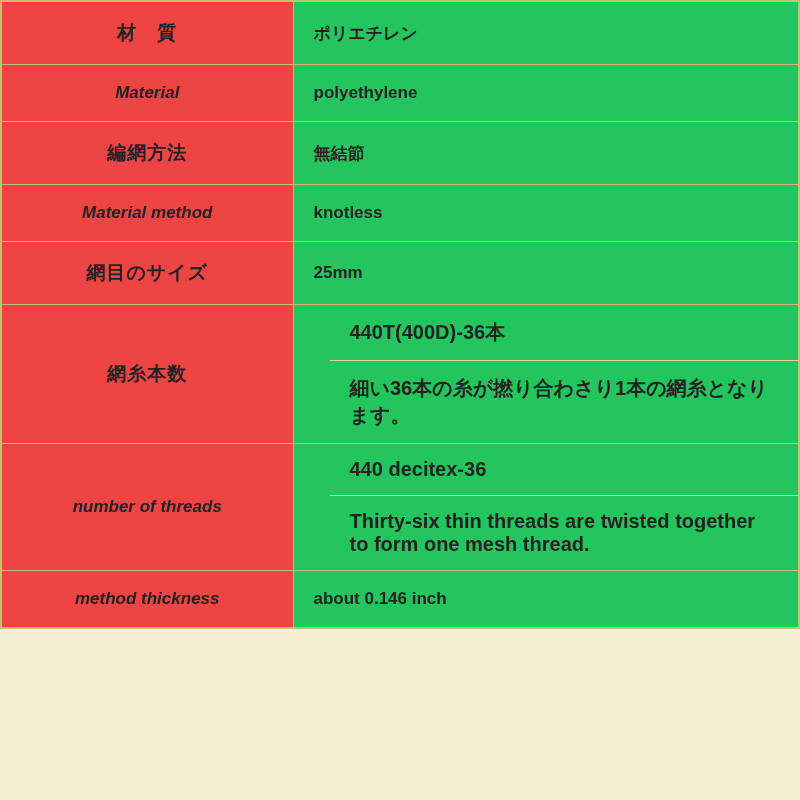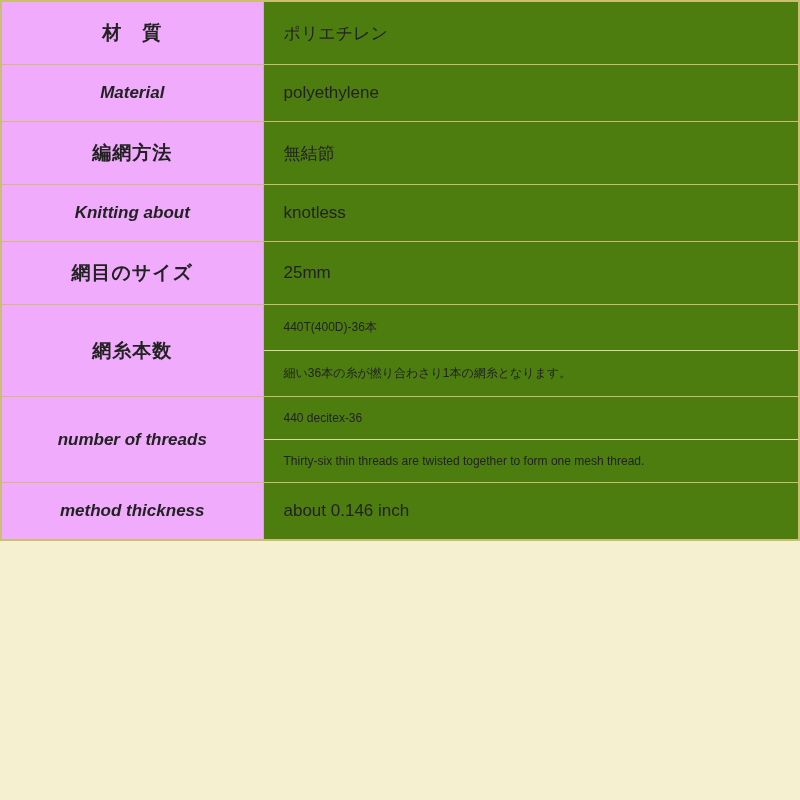--- a/index.html
+++ b/index.html
@@ -29,58 +29,60 @@
     tr {
       border-bottom: 1.5px solid #c8c070;
     }
 
     td {
       padding: 0;
       border: none;
     }
 
     .label-cell {
-      width: 262px;
-      background-color: #f0abfc;
+      width: 292px;
+      background-color: #ef4444;
       text-align: center;
       vertical-align: middle;
       font-weight: bold;
       font-size: 18px;
       color: #222;
       border-right: 1.5px solid #c8c070;
       padding: 18px 10px;
     }
 
     .label-cell.jp {
       font-size: 19px;
       letter-spacing: 0.05em;
     }
 
     .label-cell.en {
       font-size: 17px;
       font-style: italic;
     }
 
     .value-cell {
-      background-color: #4d7c0f;
+      background-color: #22c55e;
       vertical-align: middle;
       font-size: 17px;
       color: #222;
       padding: 18px 20px;
+      font-weight: bold;
     }
 
     .value-cell.multi {
       padding: 0;
     }
 
     .value-sub-row {
       padding: 14px 20px;
       border-bottom: 1px solid #ddd8a0;
-      font-size: 12px;
+      font-size: 20px;
       color: #222;
+      margin-left: 36px;
     }
 
     .value-sub-row:last-child {
       border-bottom: none;
     }
 
     .label-cell.multi-label {
       vertical-align: middle;
     }
 
@@ -102,21 +104,21 @@
         </tr>
         <tr>
           <td class="label-cell en">Material</td>
           <td class="value-cell">polyethylene</td>
         </tr>
         <tr>
           <td class="label-cell jp">編網方法</td>
           <td class="value-cell">無結節</td>
         </tr>
         <tr>
-          <td class="label-cell en">Knitting about</td>
+          <td class="label-cell en">Material method</td>
           <td class="value-cell">knotless</td>
         </tr>
         <tr>
           <td class="label-cell jp">網目のサイズ</td>
           <td class="value-cell">25mm</td>
         </tr>
         <tr>
           <td class="label-cell jp multi-label">網糸本数</td>
           <td class="value-cell multi">
             <div class="value-sub-row">440T(400D)-36本</div>

